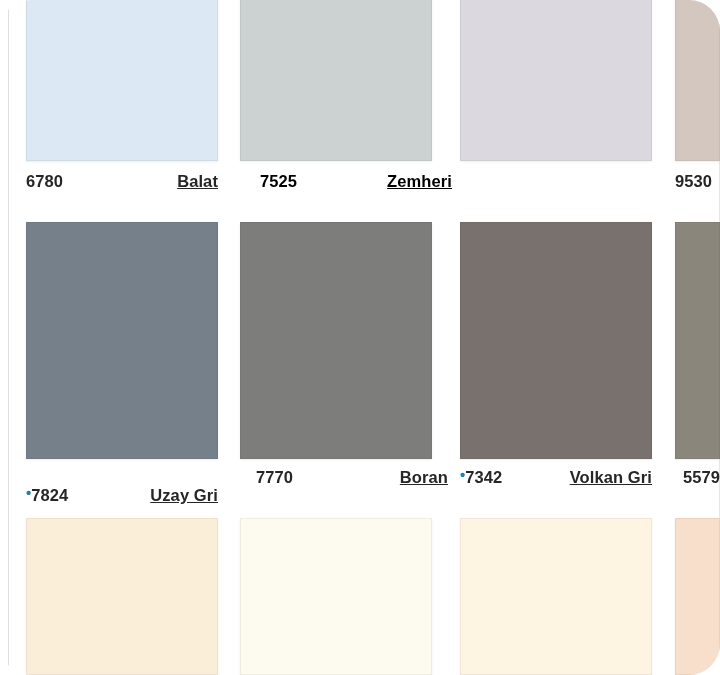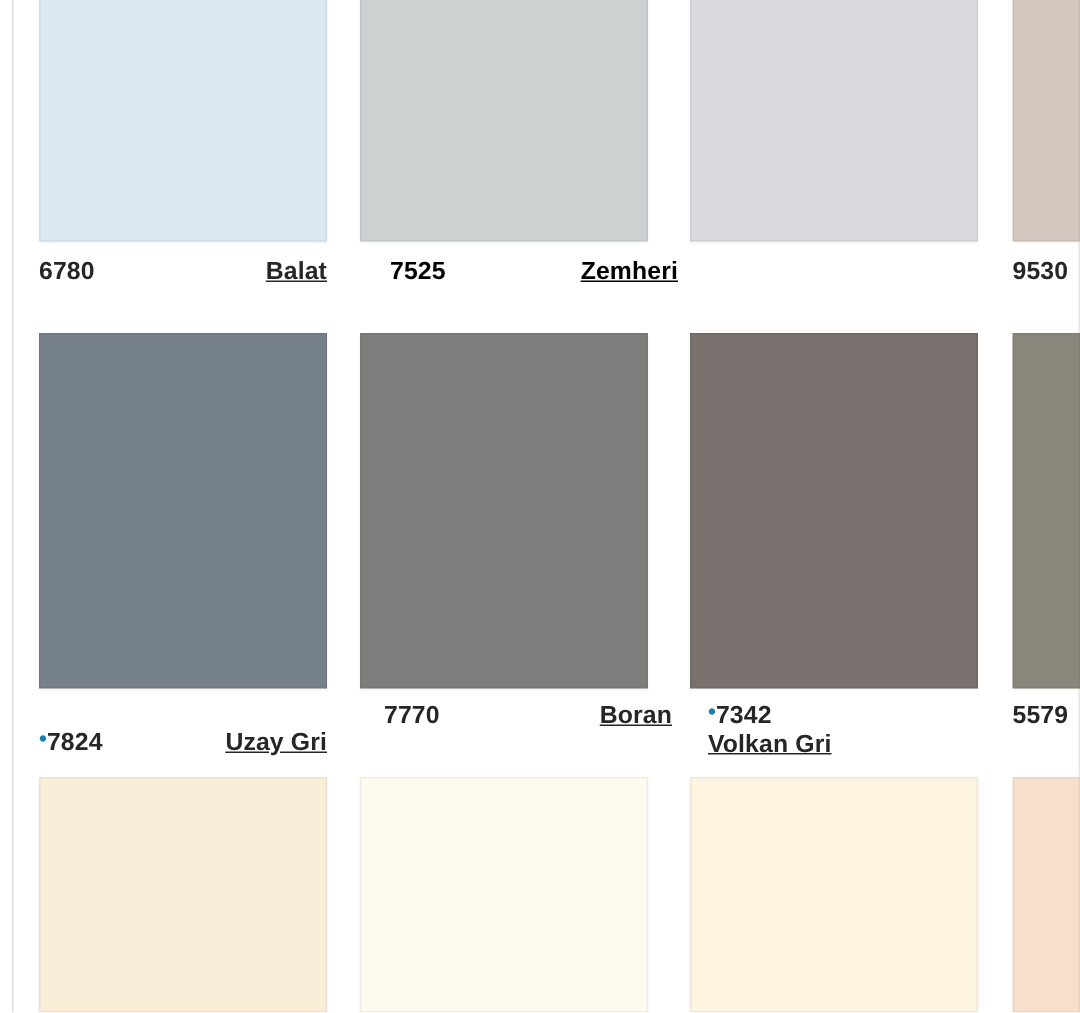--- a/index.html
+++ b/index.html
@@ -13,20 +13,21 @@
     background: #ffffff;
     font-family: "Liberation Sans", sans-serif;
   }
 
   #palette-page {
     position: relative;
     width: 720px;
     height: 675px;
     background: #ffffff;
     overflow: hidden;
+    border-radius: 31px;
   }
 
   
   .page-gutter {
     position: absolute;
     left: 8px;
     top: 0;
     width: 1px;
     height: 675px;
     background: #d8d8d8;
@@ -141,28 +142,28 @@
         <div class="swatch-cell" style="left: 240px; width: 192px; top: 222px; height: 237px;">
           <span class="swatch-chip" style="background: rgb(125, 125, 123);"></span>
         </div>
         <div class="swatch-label-row" style="left: 256px; top: 468px; width: 192px; color: rgb(38, 38, 38);">
           <span class="swatch-code"><span>7770</span></span>
           <span class="swatch-name">Boran</span>
         </div>
         <div class="swatch-cell" style="left: 460px; width: 192px; top: 222px; height: 237px;">
           <span class="swatch-chip" style="background: rgb(120, 113, 109);"></span>
         </div>
-        <div class="swatch-label-row" style="left: 472px; top: 468px; width: 192px; color: rgb(38, 38, 38); flex-direction: column;">
+        <div class="swatch-label-row" style="left: 460px; top: 468px; width: 192px; color: rgb(38, 38, 38);">
           <span class="swatch-code"><span class="star-mark" style="color: rgb(31, 127, 168);">•</span><span>7342</span></span>
           <span class="swatch-name">Volkan Gri</span>
         </div>
         <div class="swatch-cell" style="left: 675px; width: 45px; top: 222px; height: 237px;">
           <span class="swatch-chip" style="background: rgb(139, 134, 123);"></span>
         </div>
-        <div class="swatch-label-row" style="left: 675px; top: 468px; width: 45px; color: rgb(38, 38, 38);">
+        <div class="swatch-label-row" style="left: 675px; top: 468px; width: 45px; color: rgb(38, 38, 38); justify-content: flex-end;">
           <span class="swatch-code"><span>5579</span></span>
           <span class="swatch-name"></span>
         </div>
       </div>
       <div class="swatch-row" style="top: 0px; height: 675px;">
         <div class="swatch-cell" style="left: 26px; width: 192px; top: 518px; height: 157px;">
           <span class="swatch-chip" style="background: rgb(251, 238, 216);"></span>
         </div>
         <div class="swatch-cell" style="left: 240px; width: 192px; top: 518px; height: 157px;">
           <span class="swatch-chip" style="background: rgb(253, 250, 240);"></span>

